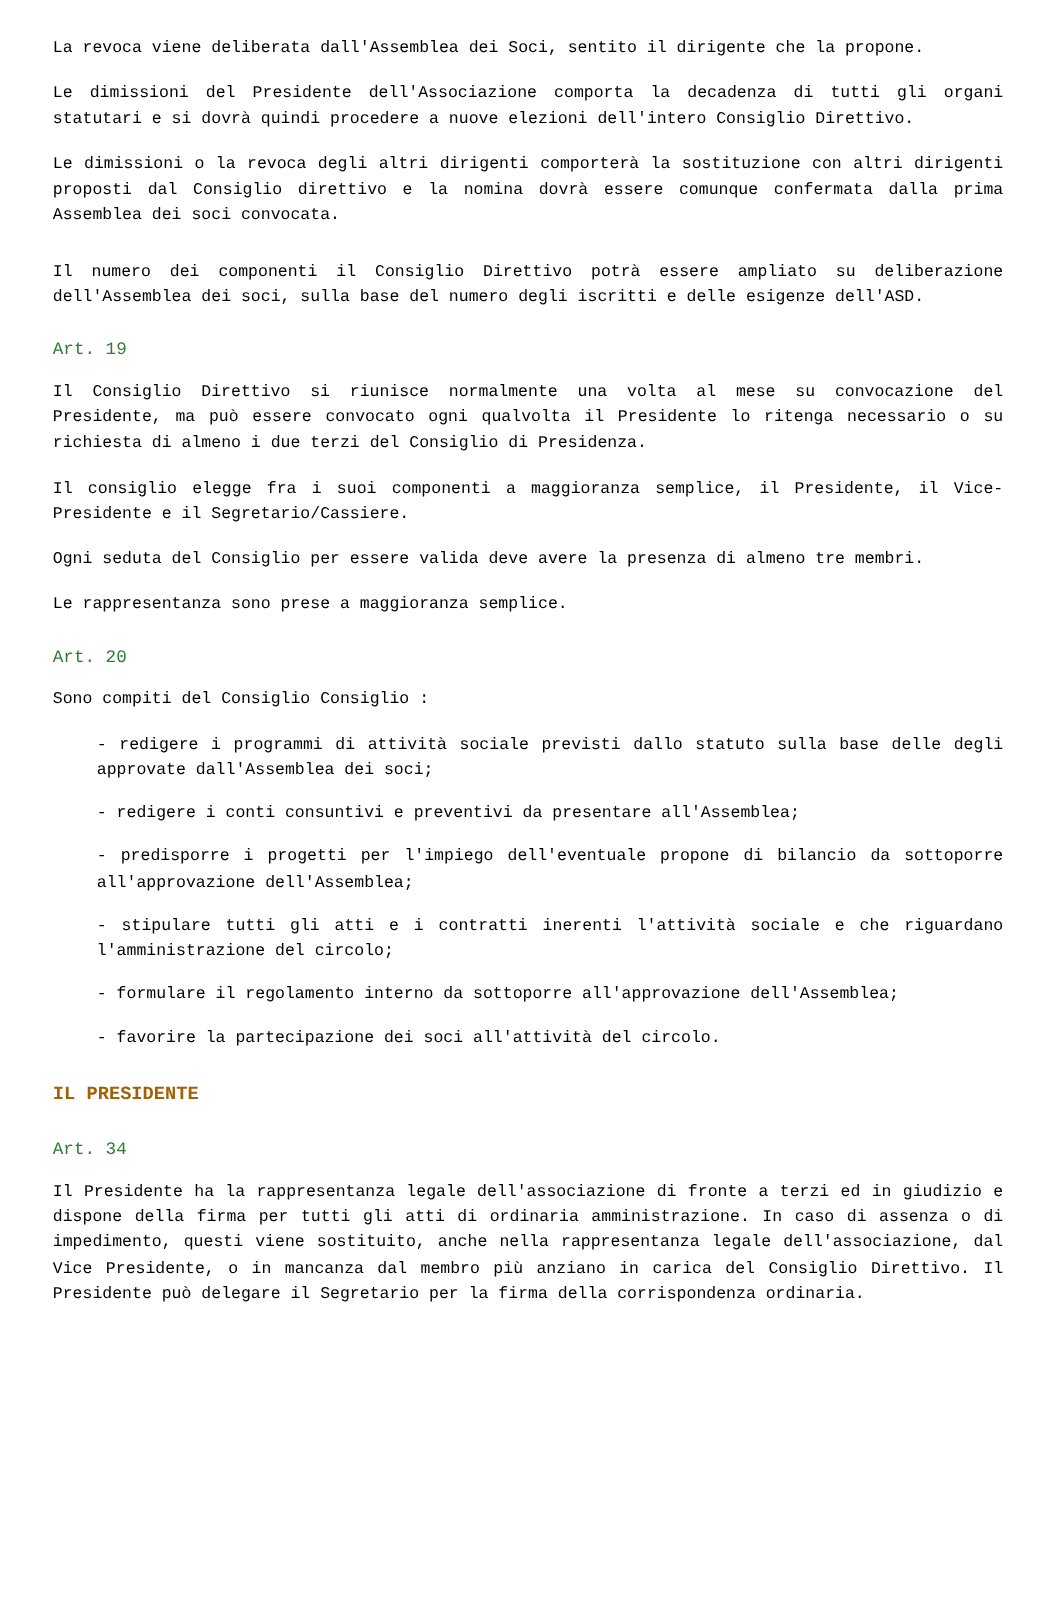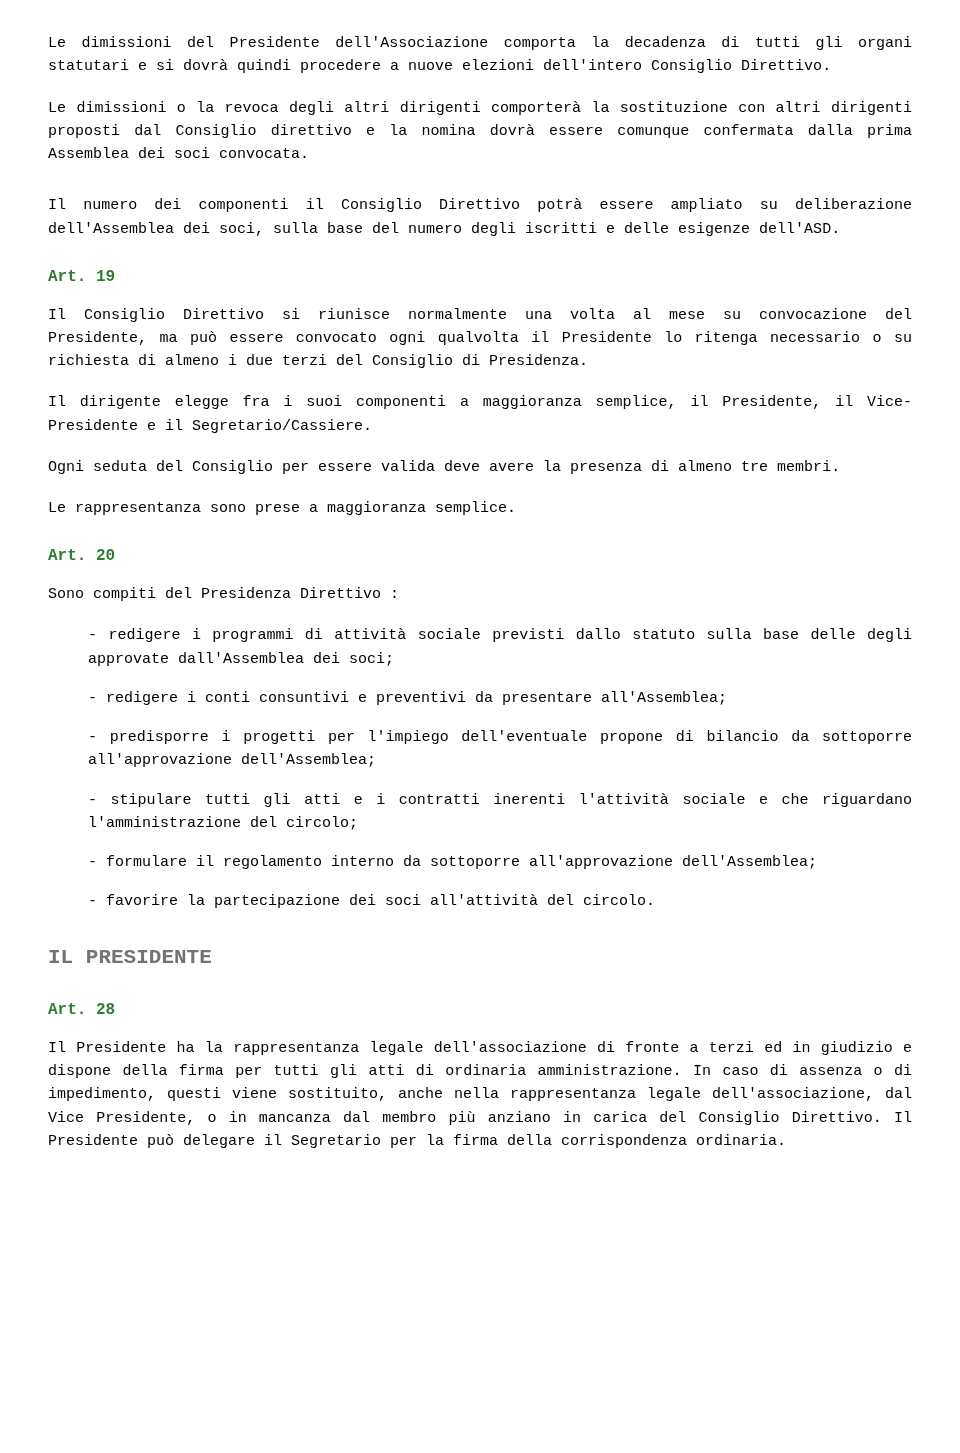--- a/index.html
+++ b/index.html
@@ -15,29 +15,29 @@
       color: #000000;
       padding: 32px 48px 48px 48px;
       width: 960px;
     }
     .text-block {
       margin-bottom: 18px;
       text-align: justify;
     }
     .article-heading {
       color: #2e7d32;
-      font-weight: bold;
+      font-weight: normal;
       font-size: 16px;
       margin-bottom: 14px;
       margin-top: 24px;
     }
     .section-heading {
-      color: #737373;
+      color: #a16207;
       font-weight: bold;
-      font-size: 21px;
+      font-size: 17px;
       margin-bottom: 14px;
       margin-top: 28px;
     }
     .indented-list {
       margin-left: 40px;
       margin-bottom: 18px;
     }
     .indented-list .list-item {
       margin-bottom: 16px;
       text-align: justify;
@@ -45,20 +45,23 @@
     .spacer {
       height: 10px;
     }
   </style>
 </head>
 <body>
 
 <div>
 
 
+  <div class="text-block">
+    <span>La revoca viene deliberata dall'Assemblea dei Soci, sentito il dirigente che la propone.</span>
+  </div>
 
   <div class="text-block">
     <span>Le dimissioni del Presidente dell'Associazione comporta la decadenza di tutti gli organi statutari e si dovrà quindi procedere a nuove elezioni dell'intero Consiglio Direttivo.</span>
   </div>
 
   <div class="text-block">
     <span>Le dimissioni o la revoca degli altri dirigenti comporterà la sostituzione con altri dirigenti proposti dal Consiglio direttivo e la nomina dovrà essere comunque confermata dalla prima Assemblea dei soci convocata.</span>
   </div>
 
   <div class="spacer"></div>
@@ -67,35 +70,35 @@
     <span>Il numero dei componenti il Consiglio Direttivo potrà essere ampliato su deliberazione dell'Assemblea dei soci, sulla base del numero degli iscritti e delle esigenze dell'ASD.</span>
   </div>
 
   <div class="article-heading">Art. 19</div>
 
   <div class="text-block">
     <span>Il Consiglio Direttivo si riunisce normalmente una volta al mese su convocazione del Presidente, ma può essere convocato ogni qualvolta il Presidente lo ritenga necessario o su richiesta di almeno i due terzi del Consiglio di Presidenza.</span>
   </div>
 
   <div class="text-block">
-    <span>Il dirigente elegge fra i suoi componenti a maggioranza semplice, il Presidente, il Vice-Presidente e il Segretario/Cassiere.</span>
+    <span>Il consiglio elegge fra i suoi componenti a maggioranza semplice, il Presidente, il Vice-Presidente e il Segretario/Cassiere.</span>
   </div>
 
   <div class="text-block">
     <span>Ogni seduta del Consiglio per essere valida deve avere la presenza di almeno tre membri.</span>
   </div>
 
   <div class="text-block">
     <span>Le rappresentanza sono prese a maggioranza semplice.</span>
   </div>
 
   <div class="article-heading">Art. 20</div>
 
   <div class="text-block">
-    <span>Sono compiti del Presidenza Direttivo :</span>
+    <span>Sono compiti del Consiglio Consiglio :</span>
   </div>
 
   <div class="indented-list">
     <div class="list-item">
       <span>- redigere i programmi di attività sociale previsti dallo statuto sulla base delle degli approvate dall'Assemblea dei soci;</span>
     </div>
     <div class="list-item">
       <span>- redigere i conti consuntivi e preventivi da presentare all'Assemblea;</span>
     </div>
     <div class="list-item">
@@ -107,19 +110,19 @@
     <div class="list-item">
       <span>- formulare il regolamento interno da sottoporre all'approvazione dell'Assemblea;</span>
     </div>
     <div class="list-item">
       <span>- favorire la partecipazione dei soci all'attività del circolo.</span>
     </div>
   </div>
 
   <div class="section-heading">IL PRESIDENTE</div>
 
-  <div class="article-heading">Art. 28</div>
+  <div class="article-heading">Art. 34</div>
 
   <div class="text-block">
     <span>Il Presidente ha la rappresentanza legale dell'associazione di fronte a terzi ed in giudizio e dispone della firma per tutti gli atti di ordinaria amministrazione. In caso di assenza o di impedimento, questi viene sostituito, anche nella rappresentanza legale dell'associazione, dal Vice Presidente, o in mancanza dal membro più anziano in carica del Consiglio Direttivo. Il Presidente può delegare il Segretario per la firma della corrispondenza ordinaria.</span>
   </div>
 
 </div>
 
 </body></html>

